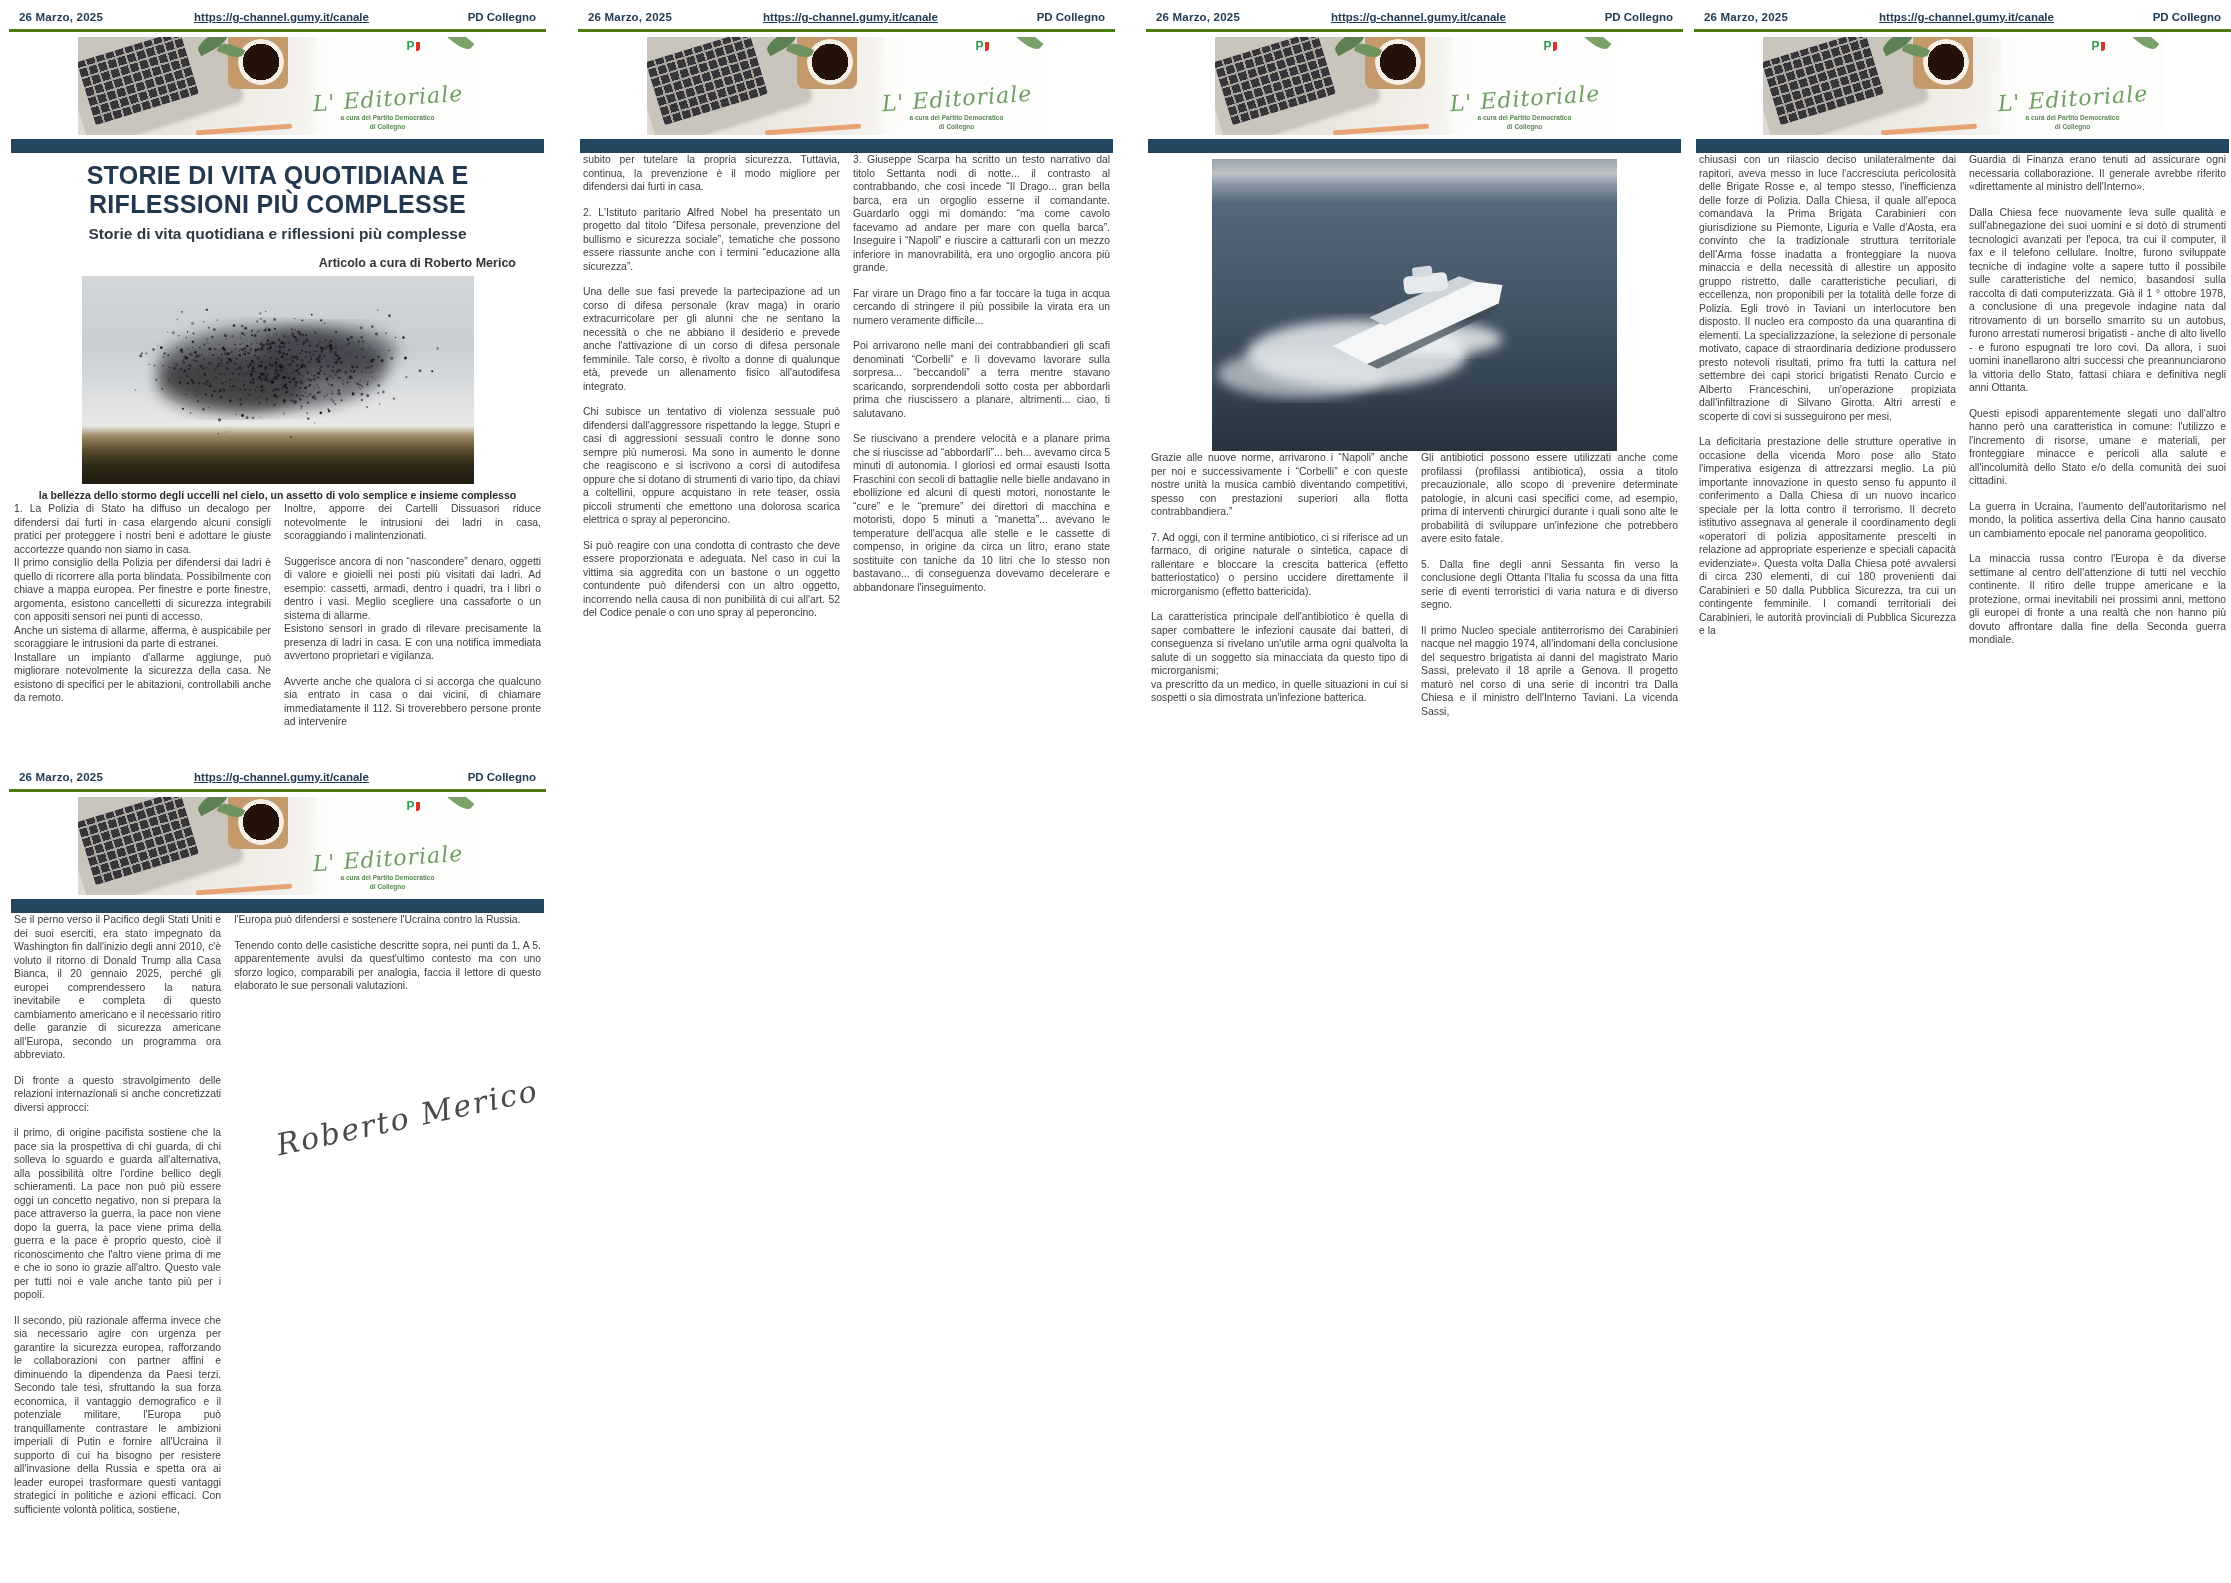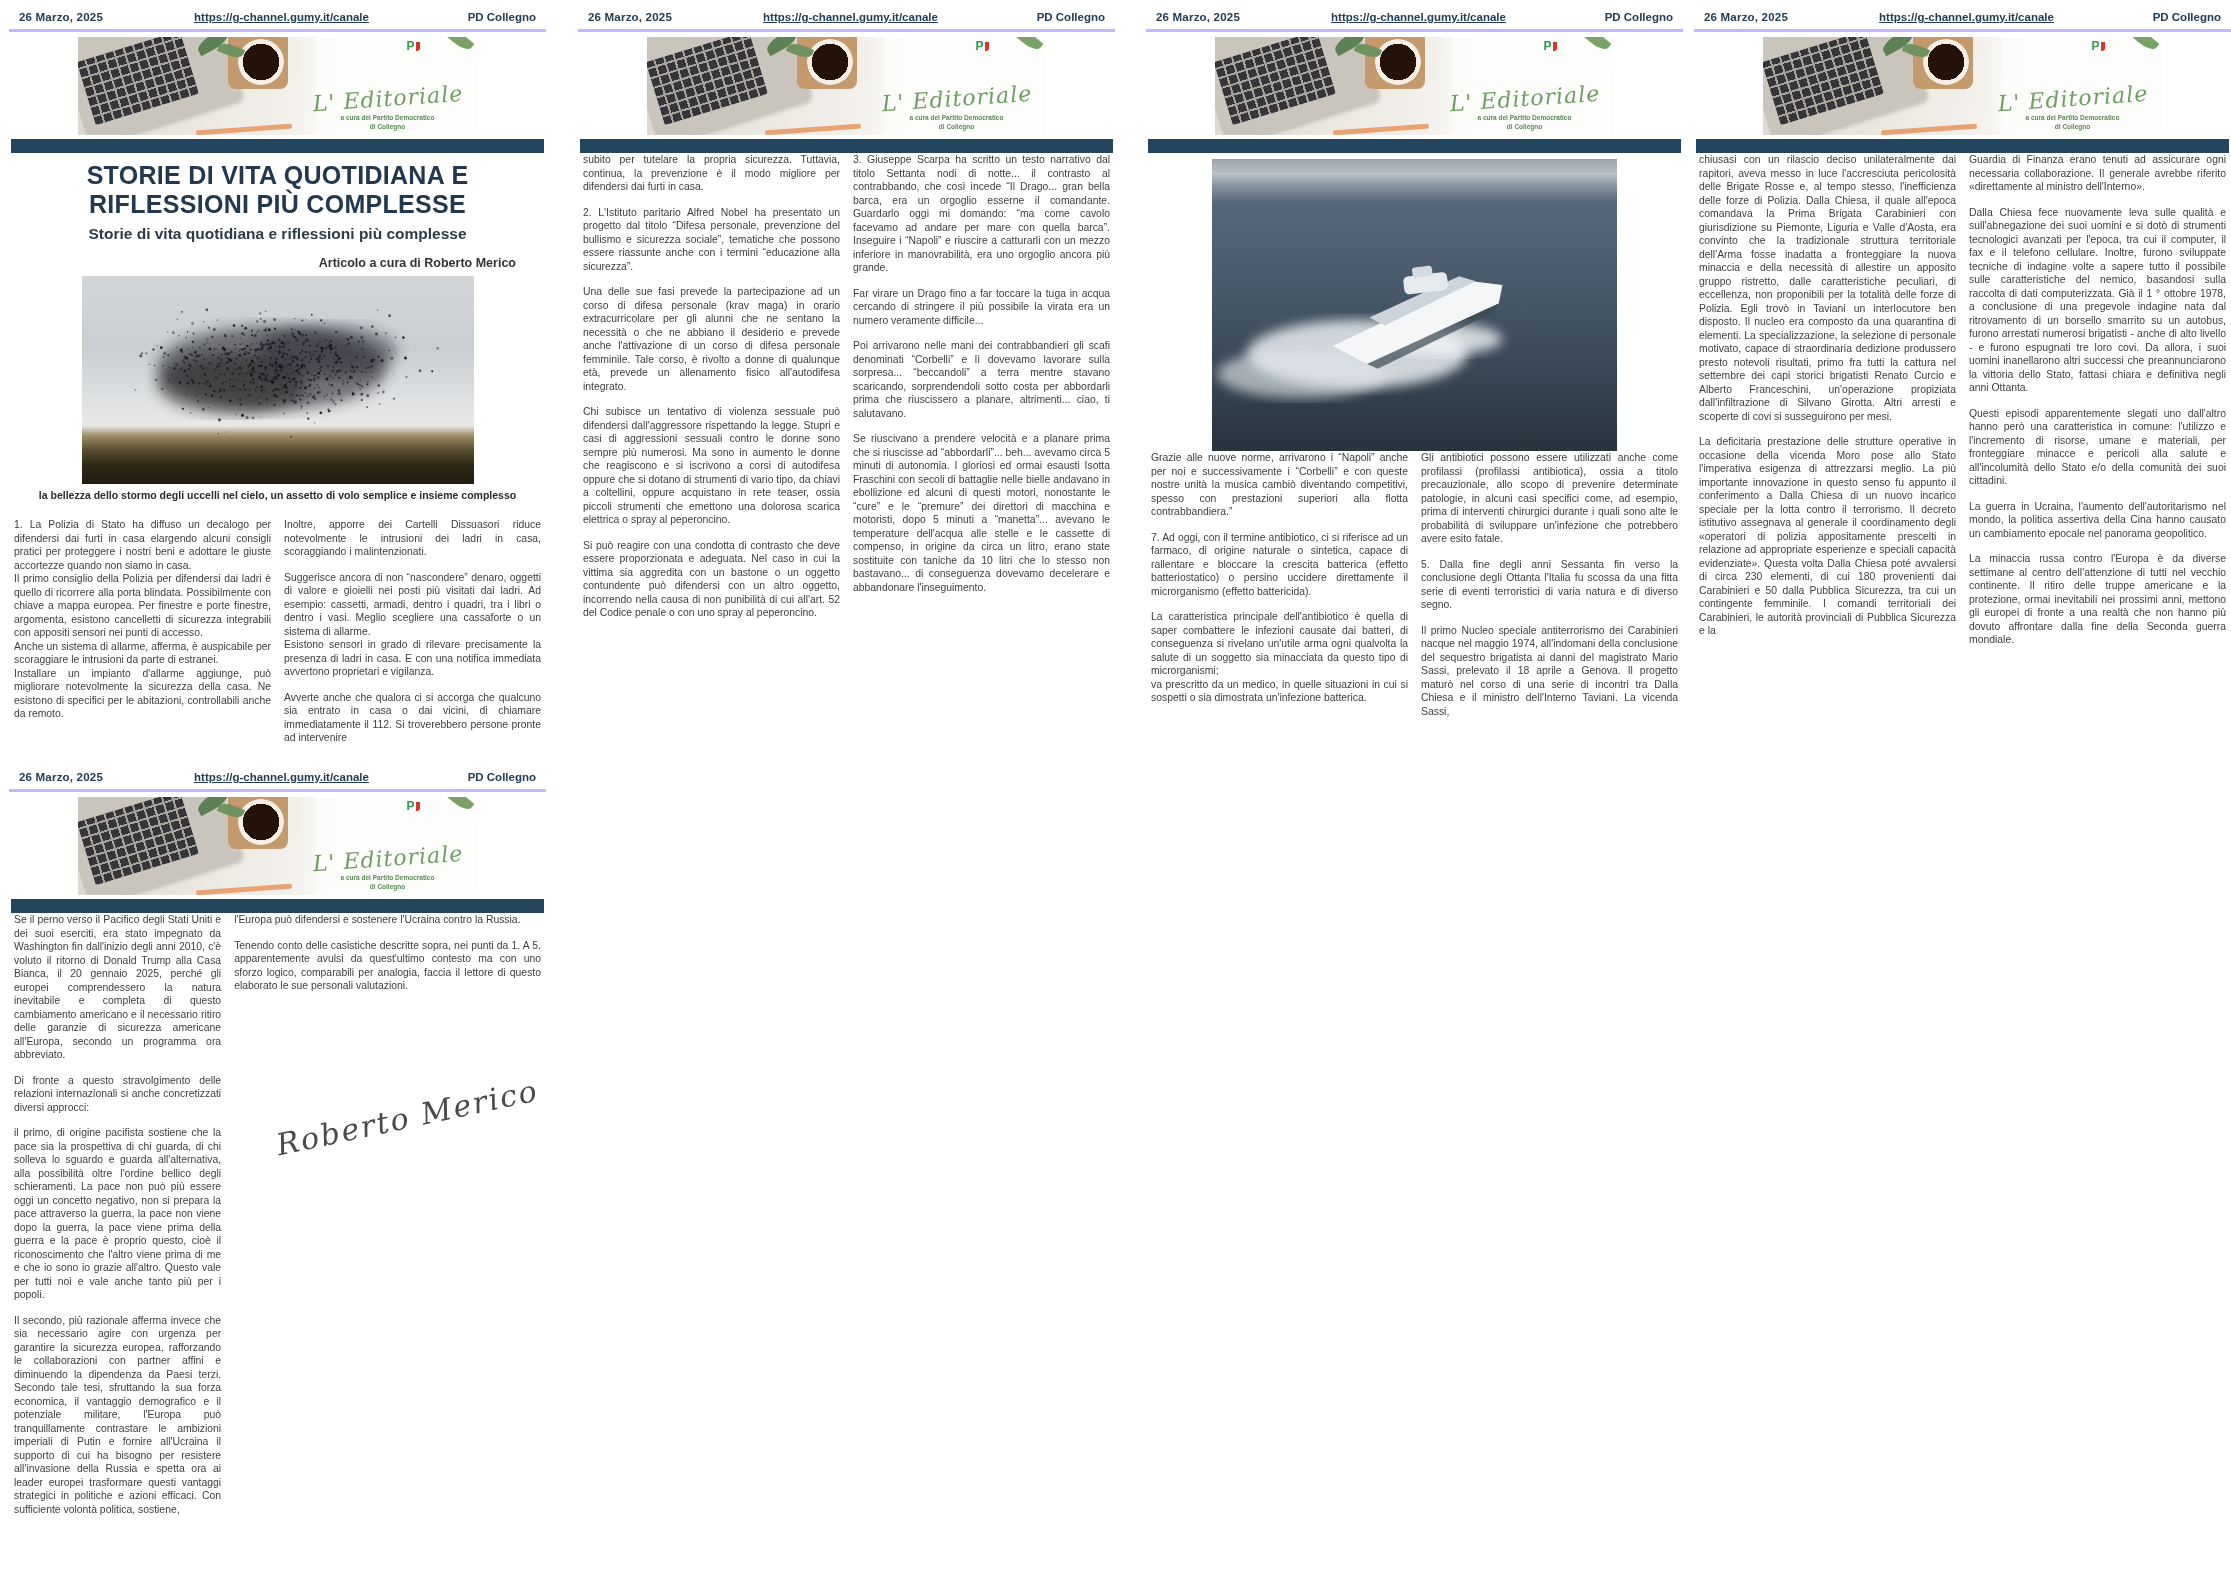--- a/index.html
+++ b/index.html
@@ -4,21 +4,21 @@
 <style>
   html,body{margin:0;padding:0;background:#ffffff;}
   body{width:2231px;height:1583px;position:relative;overflow:hidden;
        font-family:"Liberation Sans",sans-serif;-webkit-font-smoothing:antialiased;}
 
   .page{position:absolute;width:537px;height:756px;background:#fff;}
   #p1{left:9px;top:4px;} #p2{left:578px;top:4px;} #p3{left:1146px;top:4px;}
   #p4{left:1694px;top:4px;} #p5{left:9px;top:764px;height:818px;}
 
   
-  .masthead{position:relative;height:25px;border-bottom:3px solid #c4b5fd;}
+  .masthead{position:relative;height:25px;border-bottom:3px solid #4d7c0f;}
   .m-date{position:absolute;left:10px;top:7px;font-weight:bold;font-size:11.5px;color:#223c54;letter-spacing:.2px;}
   .m-url{position:absolute;left:8px;right:0;top:7px;text-align:center;font-weight:bold;font-size:11.5px;
          color:#223c54;text-decoration:underline;cursor:pointer;}
   .m-brand{position:absolute;right:10px;top:7px;font-weight:bold;font-size:11.5px;color:#223c54;}
 
   
   .banner{width:400px;height:98px;margin:5px auto 0;position:relative;overflow:hidden;background:#fbfaf8;}
   .b-photo{position:absolute;left:0;top:0;width:238px;height:100%;
            background:linear-gradient(100deg,#ddd8cf 0%,#ece8e1 55%,#f6f4f0 100%);}
   .laptop{position:absolute;left:-8px;top:-22px;width:160px;height:110px;background:#c9c4bc;
@@ -108,21 +108,21 @@
         <span>di Collegno</span>
       </div>
     </div>
   </div>
   <div class="navy-bar"></div>
 
   <h1 class="title">STORIE DI VITA QUOTIDIANA E RIFLESSIONI PIÙ COMPLESSE</h1>
   <h2 class="subtitle">Storie di vita quotidiana e riflessioni più complesse</h2>
   <div class="byline">Articolo a cura di Roberto Merico</div>
 
-  <figure class="birdfig" style="margin:6px 0 16px;">
+  <figure class="birdfig" style="margin:6px 0 0;">
     <div class="birdimg">
       <svg id="flock" width="392" height="172" viewBox="0 0 392 172">
         <defs>
             <filter id="fb">
               <feGaussianBlur stdDeviation="7"></feGaussianBlur>
             </filter>
           </defs>
         <ellipse cx="190" cy="92" rx="115" ry="42" fill="#1a1a20" opacity="0.55" filter="url(#fb)"></ellipse>
         <ellipse cx="150" cy="108" rx="75" ry="30" fill="#141418" opacity="0.5" filter="url(#fb)"></ellipse>
         <ellipse cx="245" cy="75" rx="70" ry="26" fill="#1f1f26" opacity="0.45" filter="url(#fb)"></ellipse>

